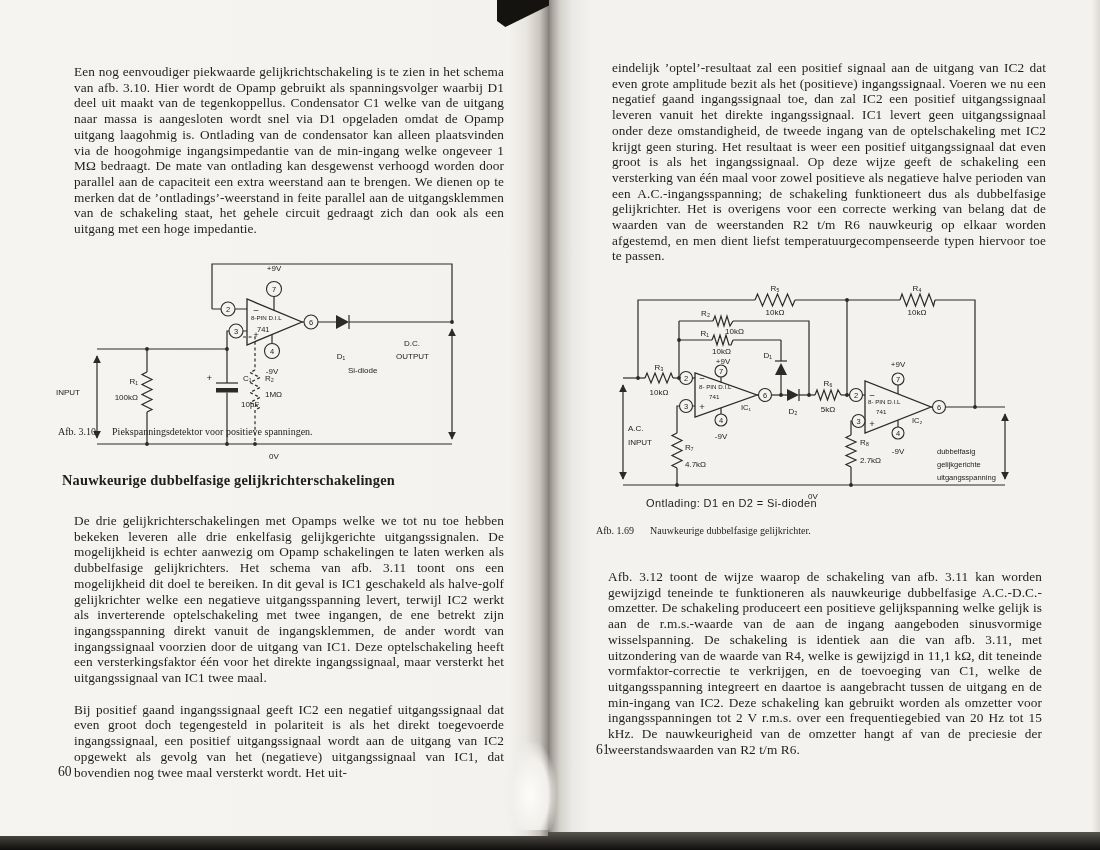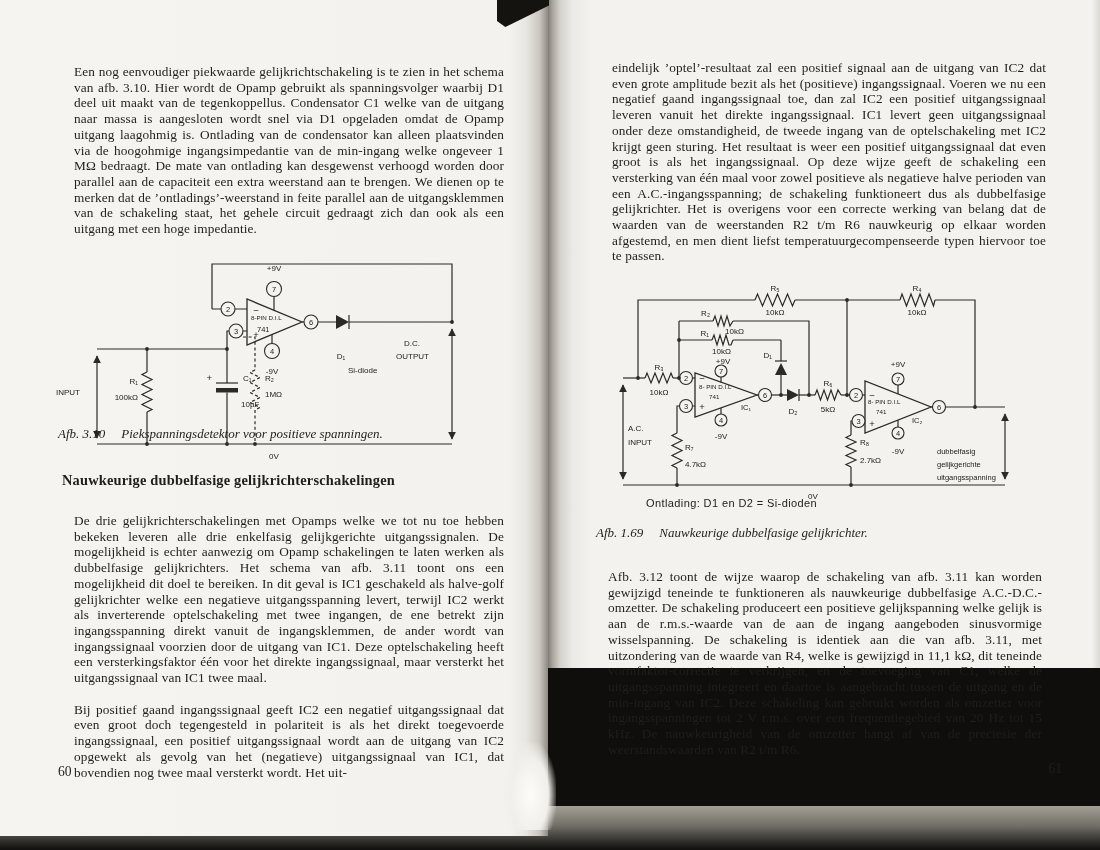--- a/index.html
+++ b/index.html
@@ -6,29 +6,29 @@
   body{
     width:1100px;height:850px;position:relative;overflow:hidden;
     background:#0f0e0c;
     font-family:"Liberation Serif","DejaVu Serif",serif;
   }
   .table-strip{position:absolute;left:0;top:806px;width:1100px;height:44px;
     background:linear-gradient(to bottom,#a39f97 0%,#716e66 45%,#35332e 78%,#0f0e0c 100%);}
   .page{position:absolute;color:#201e1a;}
   #left-page{left:0;top:0;width:548px;height:836px;
     background:linear-gradient(to right,#f5f4f0 0%,#f3f2ee 93%,#e9e6e1 96%,#c9c5be 98.5%,#8f8b84 100%);}
-  #right-page{left:548px;top:0;width:552px;height:668px;
+  #right-page{left:548px;top:0;width:552px;height:832px;
     background:linear-gradient(to right,#807c76 0%,#a8a49d 0.8%,#d5d2cc 2.2%,#ebeae6 4.5%,#f3f2ee 8%,#f3f2ee 98.5%,#dcd9d4 100%);}
   .gutter-wedge{position:absolute;left:497px;top:0;width:52px;height:27px;background:#14130f;
     clip-path:polygon(0 0,100% 0,100% 20%,16% 100%,0 78%);}
   .gutter-glow{position:absolute;left:504px;top:742px;width:52px;height:88px;
     background:radial-gradient(ellipse at 50% 60%, #fdfcf9 0%, #f1efeb 50%, rgba(241,239,235,0) 75%);}
   .body-text{position:absolute;text-align:justify;font-size:13.3px;line-height:15.7px;letter-spacing:0.1px;}
   .body-text p{margin:16px;}
-  .caption{position:absolute;font-style:italic;font-size:13px;}
+  .caption{position:absolute;font-size:10px;}
   .cap-label{margin-right:16px;}
   .section-heading{position:absolute;font-size:14.4px;font-weight:bold;margin:4px;letter-spacing:0.2px;}
   .pagenum{position:absolute;font-size:13.6px;}
   .fig-note{position:absolute;font-family:"Liberation Sans","DejaVu Sans",sans-serif;font-size:11px;letter-spacing:0.4px;color:#23221e;}
   svg{position:absolute;overflow:visible;}
   svg text{font-family:"Liberation Sans","DejaVu Sans",sans-serif;fill:#23221e;}
   .wire{stroke:#2b2a26;stroke-width:1.2;fill:none;}
   .dash{stroke-dasharray:3,2.6;}
   .tri{fill:none;stroke:#2b2a26;stroke-width:1.3;}
   .pc{fill:#f4f3ef;stroke:#2b2a26;stroke-width:1.1;}
@@ -288,17 +288,17 @@
   <div class="fig-note" style="left:98px;top:497px;">Ontlading:  D1 en D2 = Si-dioden</div>
 
   <div class="caption" style="left:48px;top:525px;width:466px;">
     <span class="cap-label">Afb. 1.69</span><span>Nauwkeurige dubbelfasige gelijkrichter.</span>
   </div>
 
   <div class="body-text" style="left:44px;top:553px;width:466px;">
     <p>Afb. 3.12 toont de wijze waarop de schakeling van afb. 3.11 kan worden gewijzigd teneinde te funktioneren als nauwkeurige dubbelfasige A.C.-D.C.-omzetter. De schakeling produceert een positieve gelijkspanning welke gelijk is aan de r.m.s.-waarde van de aan de ingang aangeboden sinusvormige wisselspanning. De schakeling is identiek aan die van afb. 3.11, met uitzondering van de waarde van R4, welke is gewijzigd in 11,1 kΩ, dit teneinde vormfaktor-correctie te verkrijgen, en de toevoeging van C1, welke de uitgangsspanning integreert en daartoe is aangebracht tussen de uitgang en de min-ingang van IC2. Deze schakeling kan gebruikt worden als omzetter voor ingangsspanningen tot 2 V r.m.s. over een frequentiegebied van 20 Hz tot 15 kHz. De nauwkeurigheid van de omzetter hangt af van de preciesie der weerstandswaarden van R2 t/m R6.</p>
   </div>
 
-  <div class="pagenum" style="left:48px;top:761px;width:466px;text-align:right;">61</div>
+  <div class="pagenum" style="left:48px;top:742px;width:466px;text-align:left;">61</div>
 </div>
 
 <div class="gutter-wedge"></div>
 <div class="gutter-glow"></div>
 
 </body></html>

